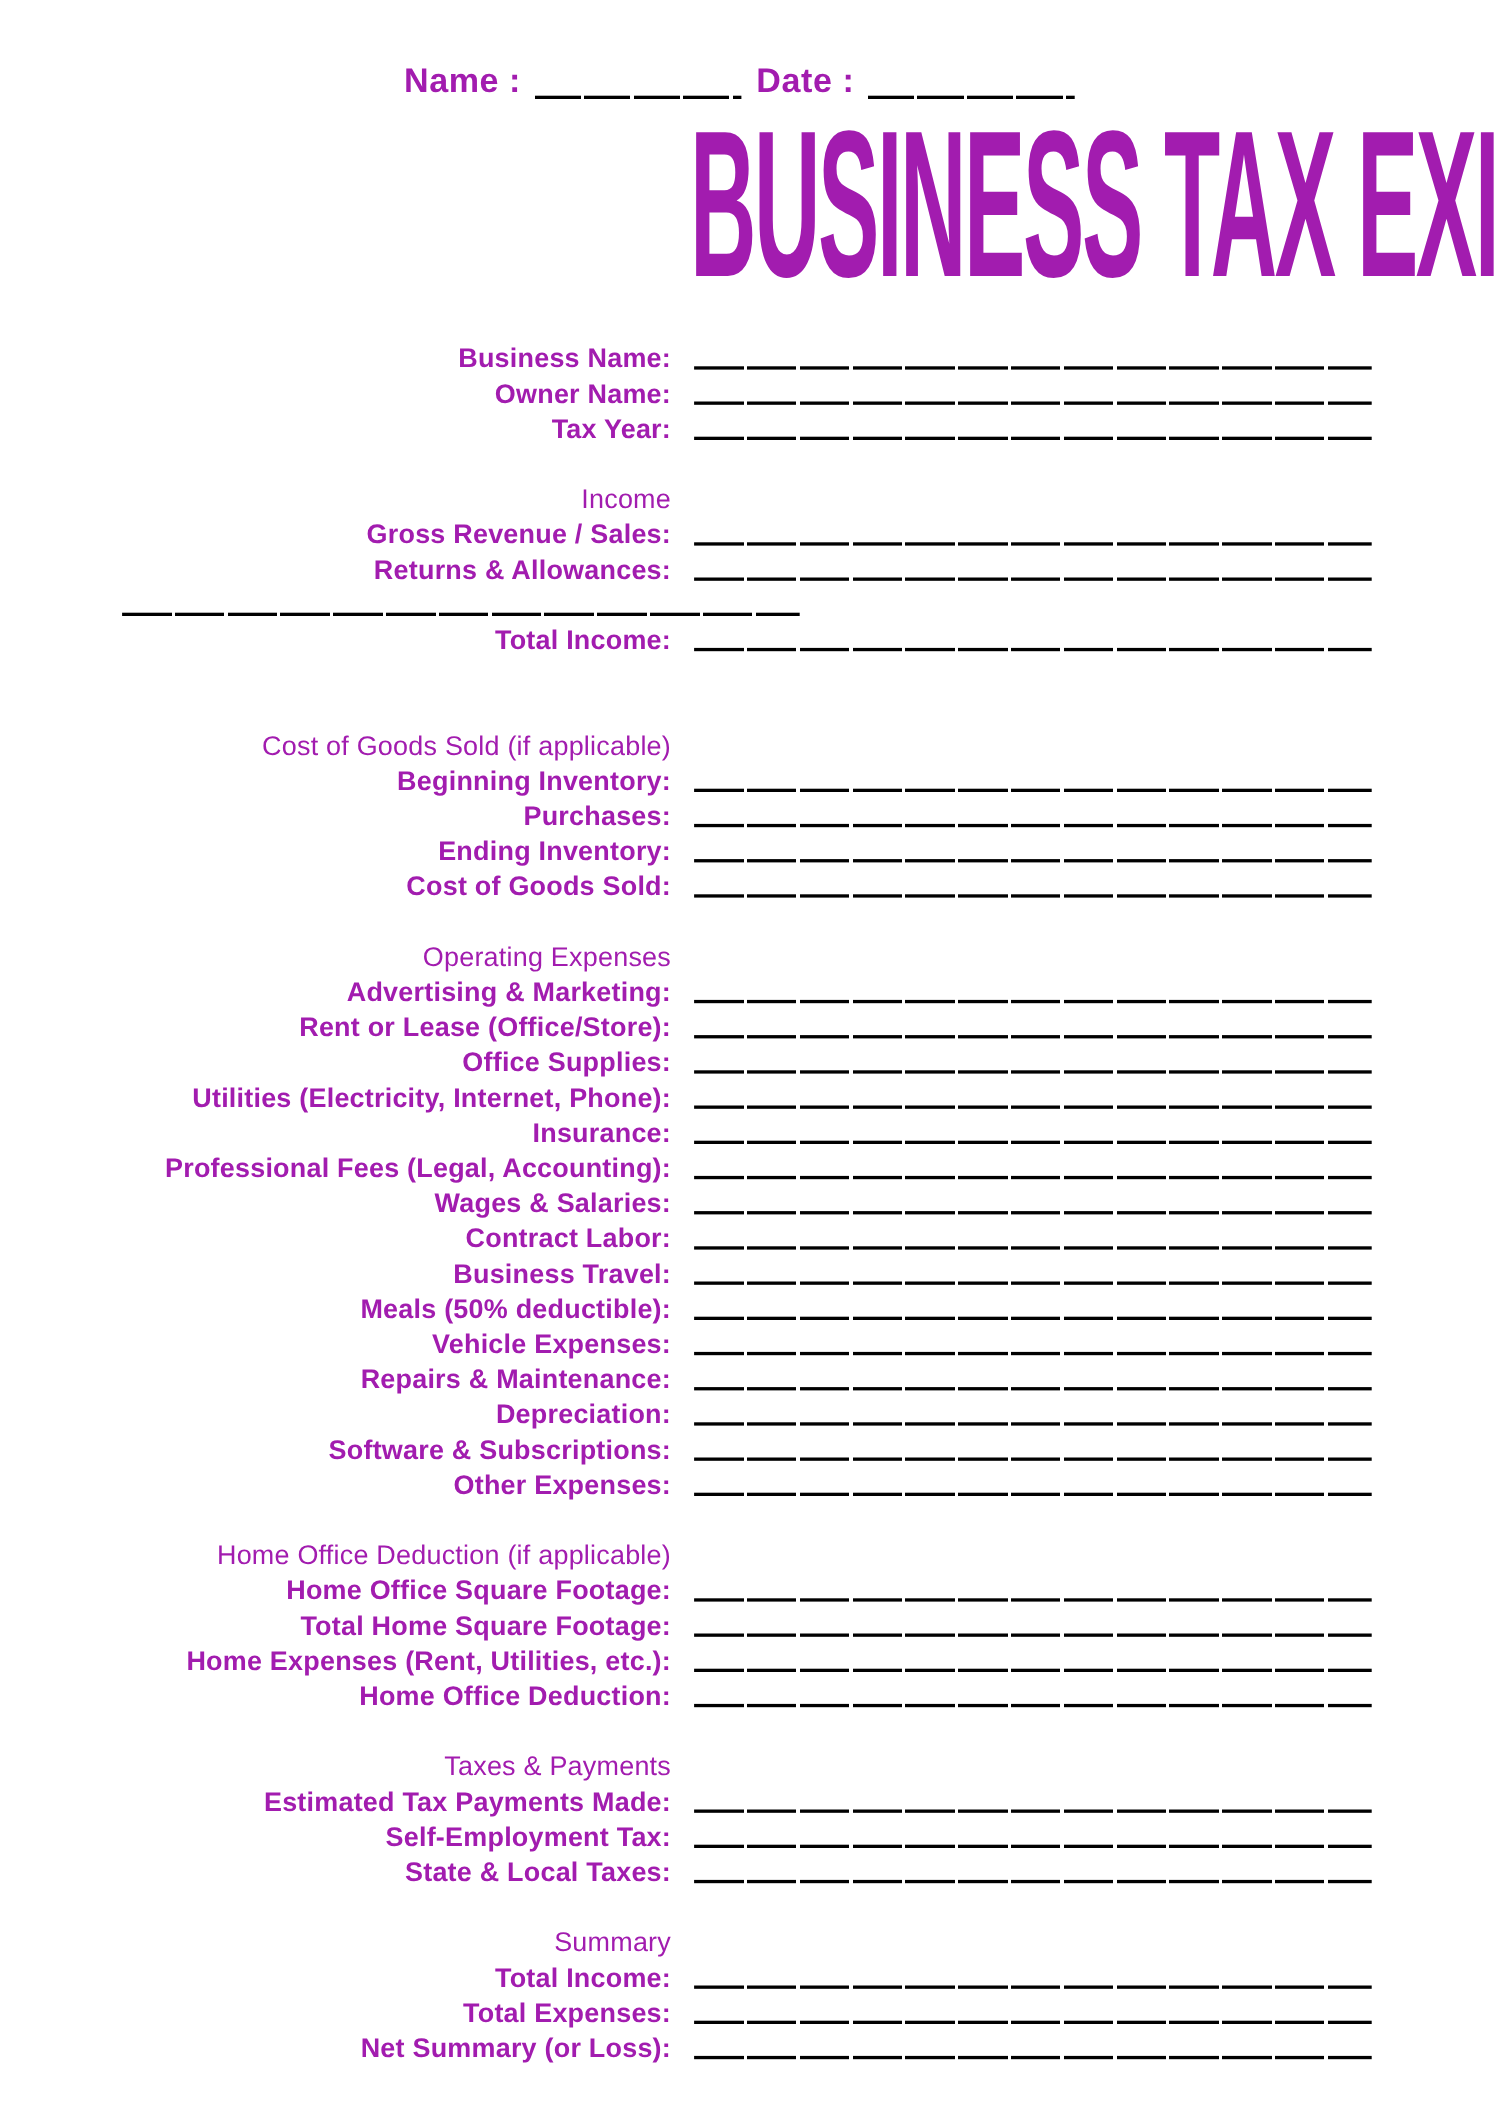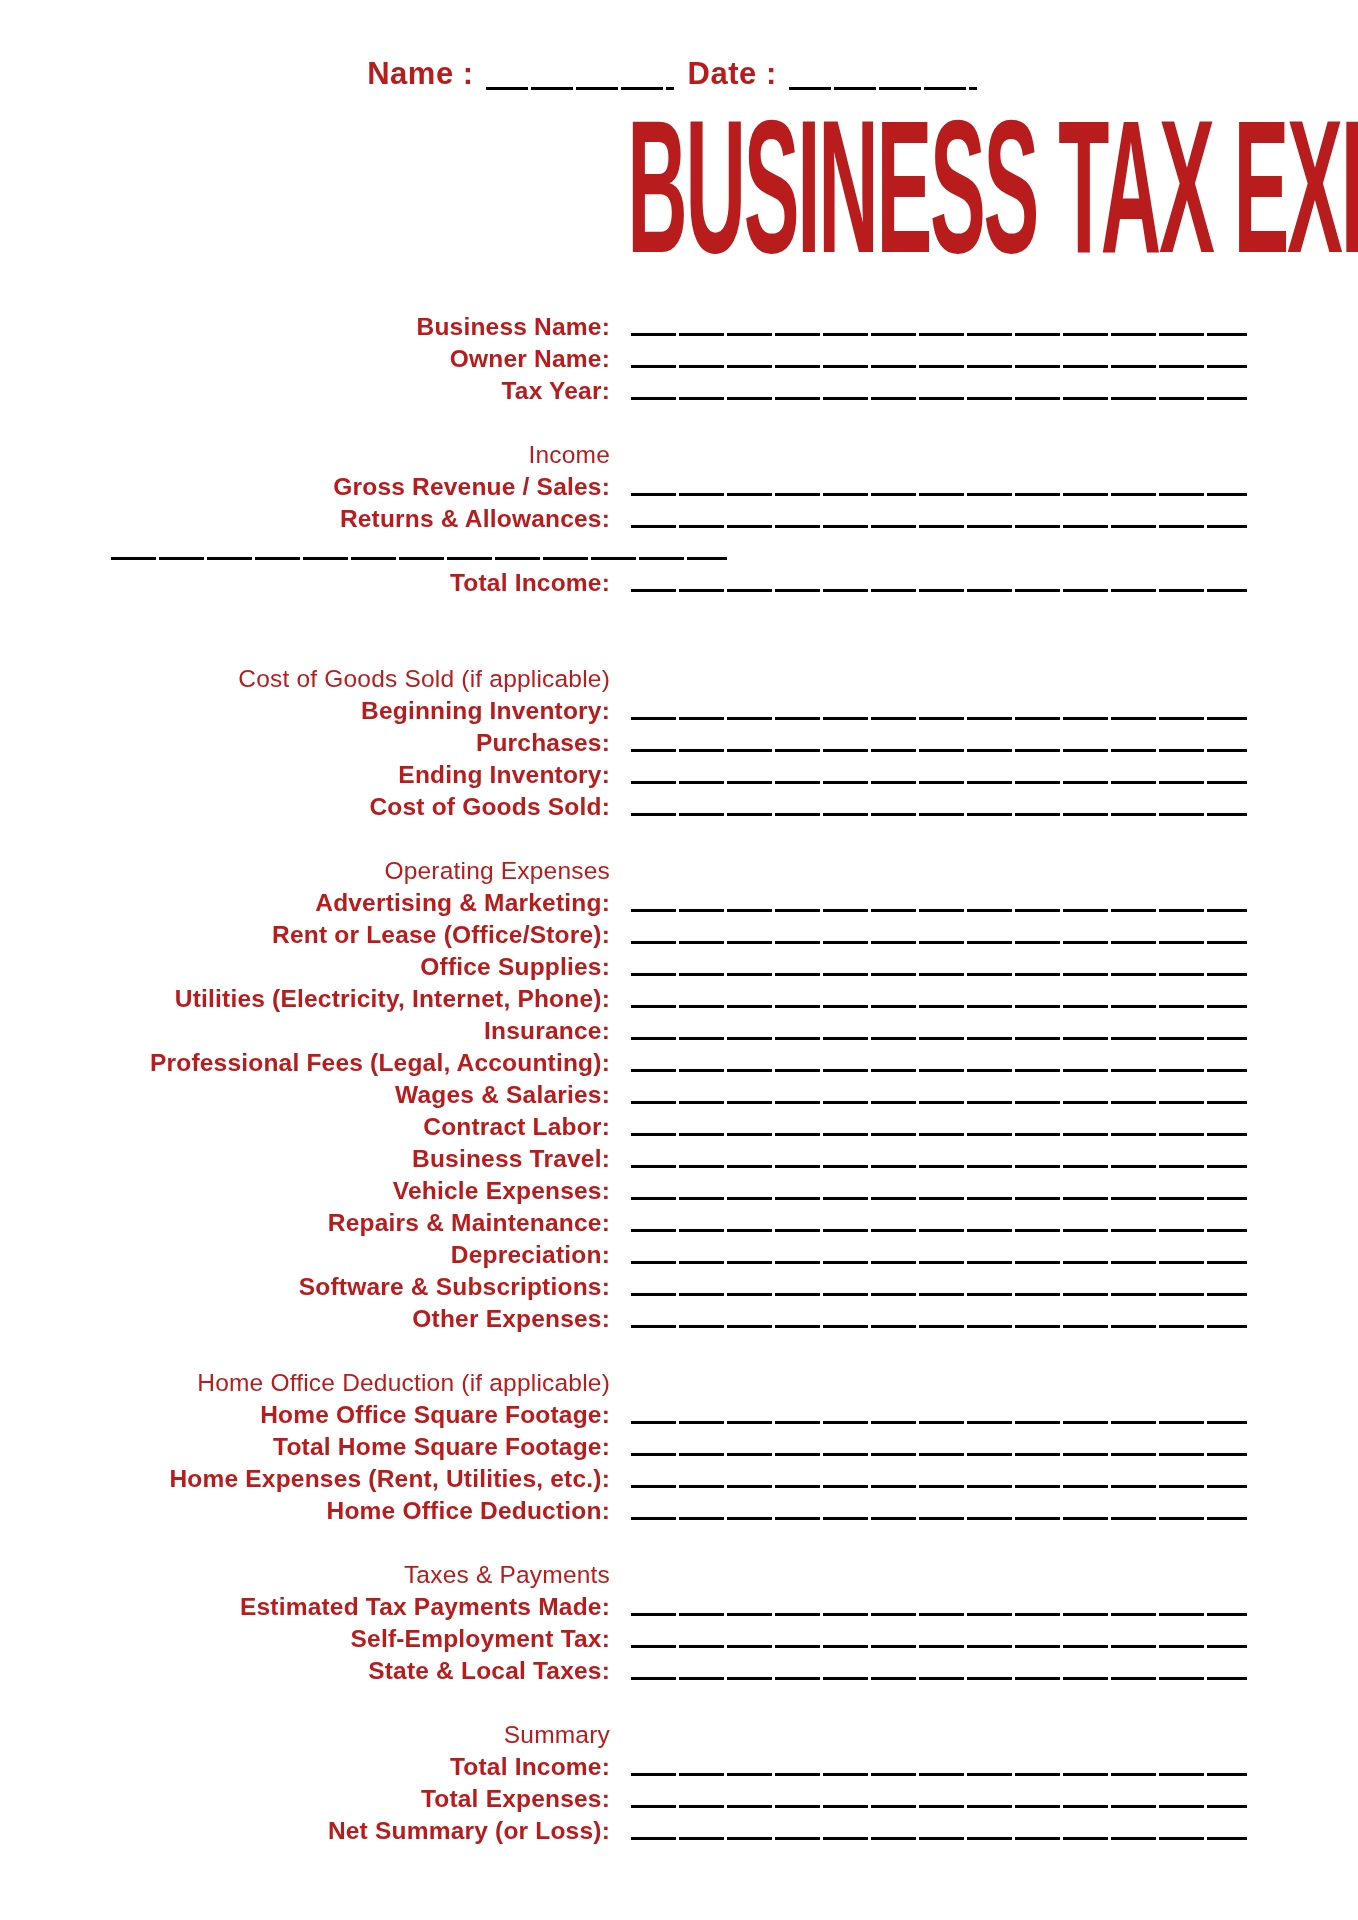--- a/index.html
+++ b/index.html
@@ -1,21 +1,21 @@
 <!DOCTYPE html>
 <html><head>
 <meta charset="utf-8">
 <style>
   html, body { margin: 0; padding: 0; background: #ffffff; }
   .page {
     position: relative;
     width: 1358px;
     height: 1920px;
     background: #ffffff;
-    color: #b91c1c;
+    color: #a21caf;
     font-family: "Liberation Sans", sans-serif;
     overflow: hidden;
   }
   
   .topline {
     margin: 0;
     padding-top: 56px;
     text-align: center;
     font-size: 31px;
     font-weight: 700;
@@ -175,20 +175,24 @@
         </div>
         <div class="row">
           <div class="lbl">Contract Labor:</div>
           <div class="line"></div>
         </div>
         <div class="row">
           <div class="lbl">Business Travel:</div>
           <div class="line"></div>
         </div>
         <div class="row">
+          <div class="lbl">Meals (50% deductible):</div>
+          <div class="line"></div>
+        </div>
+        <div class="row">
           <div class="lbl">Vehicle Expenses:</div>
           <div class="line"></div>
         </div>
         <div class="row">
           <div class="lbl">Repairs &amp; Maintenance:</div>
           <div class="line"></div>
         </div>
         <div class="row">
           <div class="lbl">Depreciation:</div>
           <div class="line"></div>

